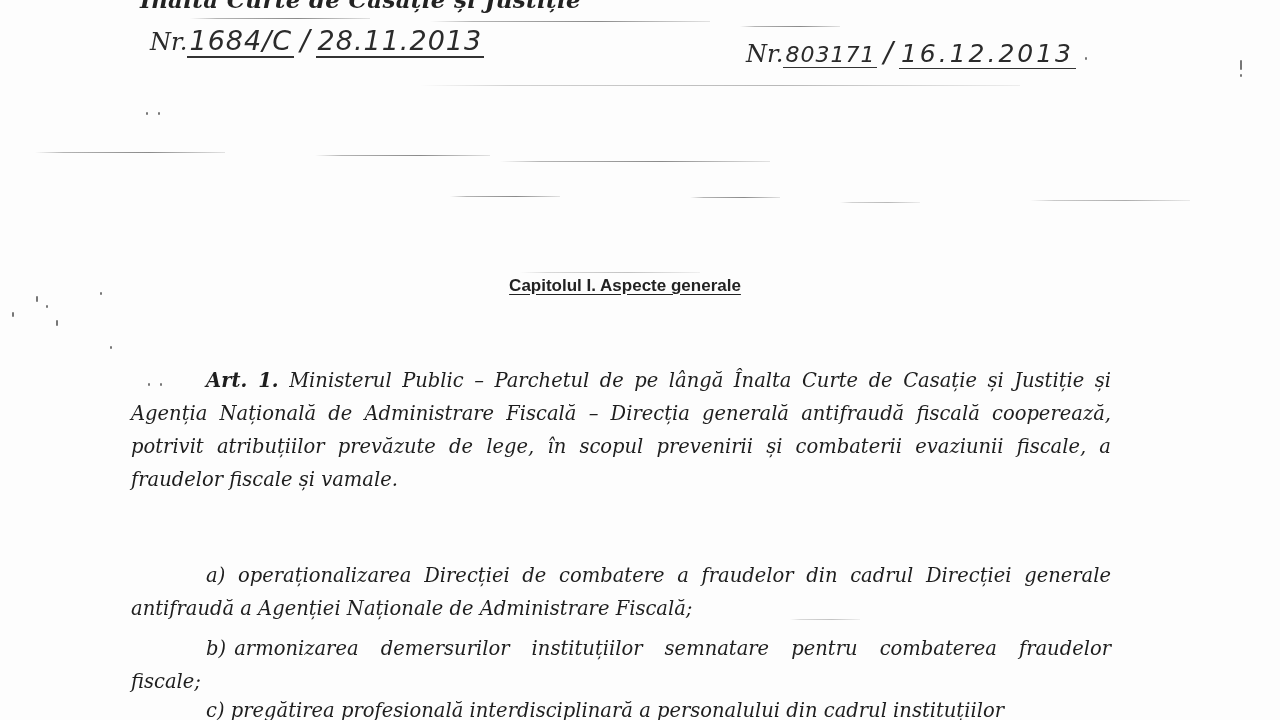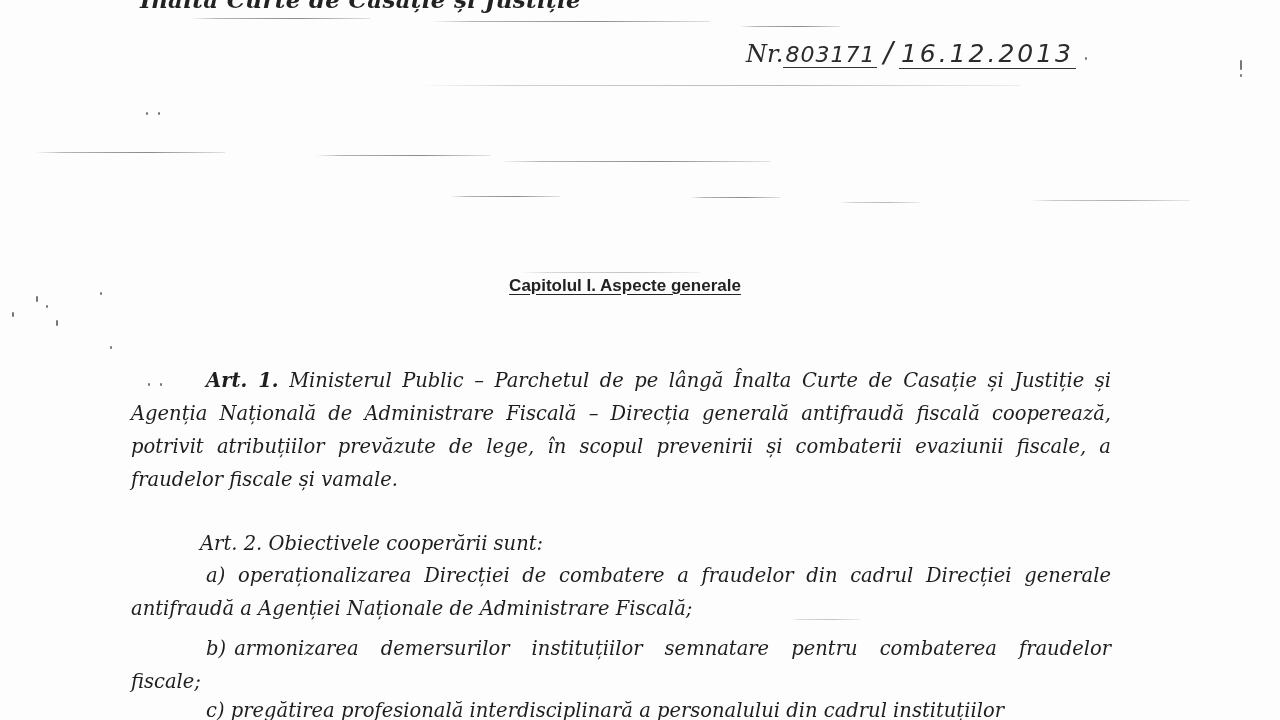--- a/index.html
+++ b/index.html
@@ -145,36 +145,35 @@
   <div class="abs dot" style="left:46px; top:305px;"></div>
   <div class="abs dot" style="left:12px; top:312px; height:5px;"></div>
   <div class="abs dot" style="left:56px; top:320px; height:6px;"></div>
   <div class="abs dot" style="left:100px; top:292px;"></div>
   <div class="abs dot" style="left:110px; top:346px;"></div>
   <div class="abs dot" style="left:148px; top:383px;"></div>
   <div class="abs dot" style="left:160px; top:383px;"></div>
   <div class="abs dot" style="left:146px; top:112px;"></div>
   <div class="abs dot" style="left:158px; top:112px;"></div>
 
+  <div class="abs regno regno-left">
+    <span class="prefix">Nr.</span><span class="hand">1684/C</span><span class="slash">/</span><span class="hand">28.11.2013</span>
+  </div>
 
   <div class="abs regno regno-right">
     <span class="prefix">Nr.</span><span class="hand num">803171</span><span class="slash">/</span><span class="hand">16.12.2013</span>
   </div>
 
   <div class="abs title title-chapter">Capitolul I. Aspecte generale</div>
 
   <div class="abs para art1">
     <span class="indent"></span><span class="art">Art. 1.</span>
     <span>Ministerul Public – Parchetul de pe lângă Înalta Curte de Casație și Justiție și Agenția Națională de Administrare Fiscală – Direcția generală antifraudă fiscală cooperează, potrivit atribuțiilor prevăzute de lege, în scopul prevenirii și combaterii evaziunii fiscale, a fraudelor fiscale și vamale.</span>
   </div>
 
-  <div class="abs para art2-head">
-    <span>Art. 2.</span>
-    <span>Obiectivele cooperării sunt:</span>
-  </div>
 
   <div class="abs para item-b">
     <span class="indent"></span><span>b)</span>
     <span class="spaced">armonizarea demersurilor instituțiilor semnatare pentru combaterea fraudelor fiscale;</span>
   </div>
 
   <div class="abs para item-a">
     <span class="indent"></span><span>a)</span>
     <span>operaționalizarea Direcției de combatere a fraudelor din cadrul Direcției generale antifraudă a Agenției Naționale de Administrare Fiscală;</span>
   </div>

